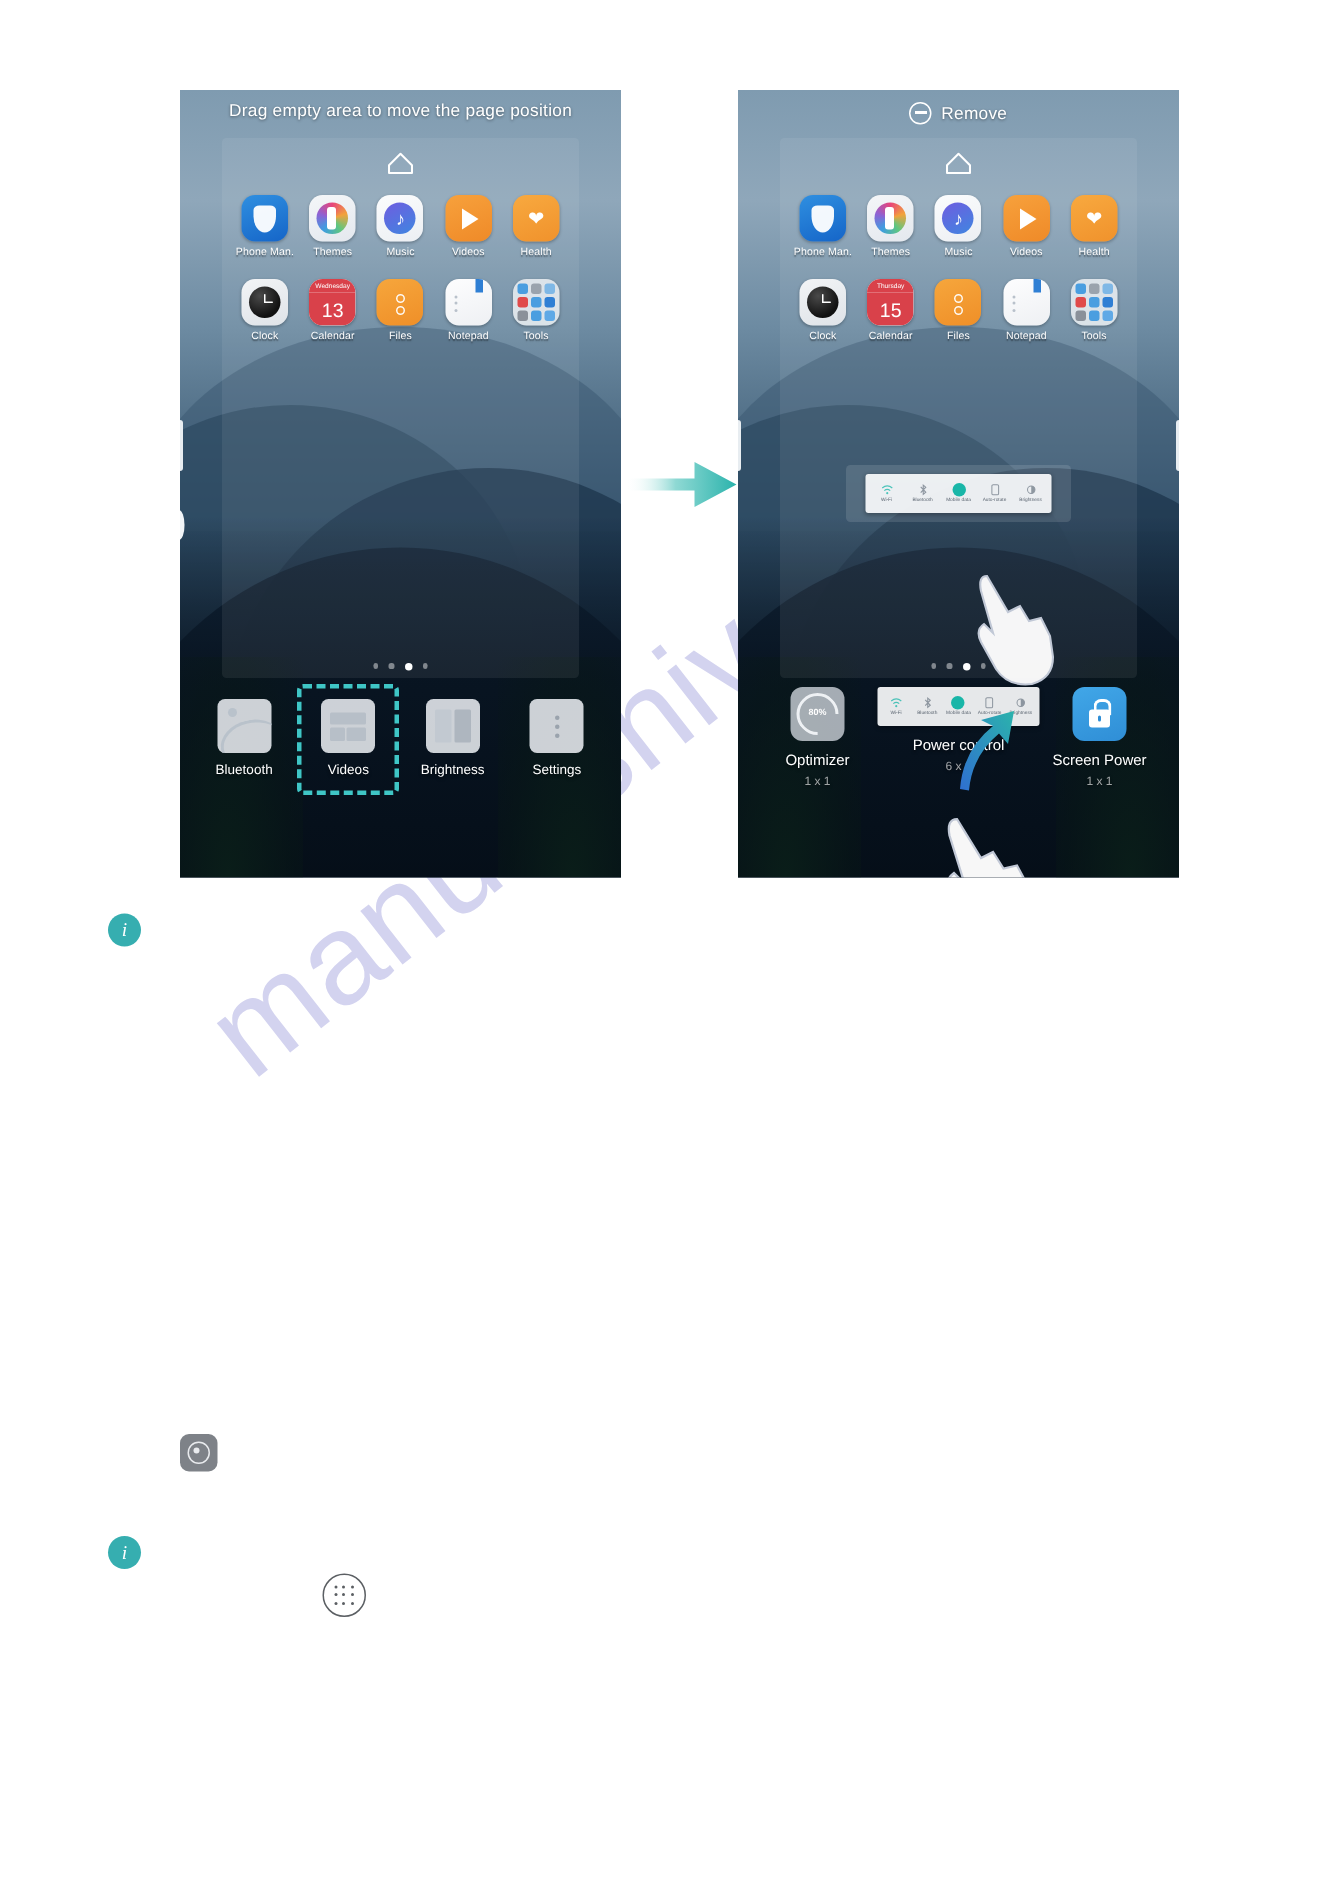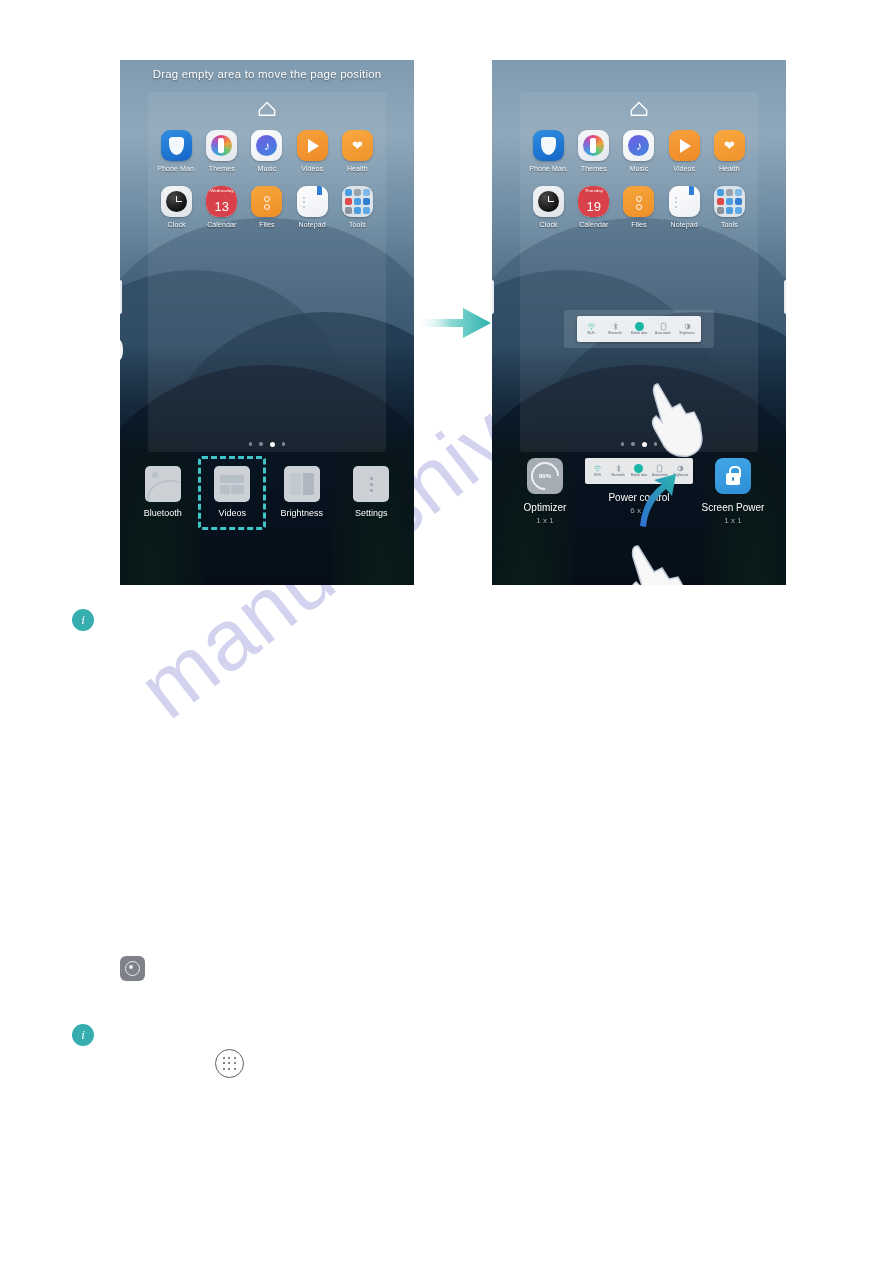--- a/index.html
+++ b/index.html
@@ -194,21 +194,21 @@
     white-space: nowrap;
   }
 
   
   .ic-phoneman { background: linear-gradient(160deg,#2f8fe0,#1565c8); }
   .ic-themes   { background: linear-gradient(160deg,#f4f6f8,#e4e8ee); }
   .ic-music    { background: linear-gradient(160deg,#fbfcfd,#eceff3); }
   .ic-videos   { background: linear-gradient(160deg,#f7a13c,#ef8a28); }
   .ic-health   { background: linear-gradient(160deg,#f8a93f,#f0922c); }
   .ic-clock    { background: linear-gradient(160deg,#f2f4f6,#dfe3e8); }
-  .ic-calendar { background: linear-gradient(160deg,#ffffff,#f0f2f5); border-radius: 13px; }
+  .ic-calendar { background: linear-gradient(160deg,#ffffff,#f0f2f5); }
   .ic-files    { background: linear-gradient(160deg,#f6a63c,#ef8f28); }
   .ic-notepad  { background: linear-gradient(160deg,#fdfdfe,#eef0f3); }
   .ic-tools    { background: rgba(228,233,238,0.92); }
 
   .shield {
     width: 15px; height: 18px;
     background: #ffffff;
     border-radius: 4px 4px 50% 50% / 3px 3px 60% 60%;
     opacity: .95;
   }
@@ -736,20 +736,26 @@
       <div class="wp-ridge wp-r3"></div>
       <div class="wp-ridge wp-r4"></div>
       <div class="wp-dark"></div>
       <div class="wp-tree wp-tree-l"></div>
       <div class="wp-tree wp-tree-r"></div>
     </div>
 
     <div class="side-btn b1"></div>
     <div class="side-btn r1"></div>
 
+    <div class="edit-header">
+      <span class="hdr-row">
+        <span class="minus-circle"></span>
+        <span>Remove</span>
+      </span>
+    </div>
 
     <div class="page-preview">
       <svg class="home-indicator" viewBox="0 0 24 20">
         <path d="M3 12 L12 3 L21 12 L21 18 L3 18 Z" fill="none" stroke="#ffffff" stroke-width="1.6" stroke-linejoin="round"></path>
       </svg>
 
       <div class="app-grid">
         <div class="app">
           <div class="app-ico ic-phoneman">
               <div class="shield"></div>
@@ -783,21 +789,21 @@
 
         <div class="app">
           <div class="app-ico ic-clock">
               <div class="clock-face"></div>
             </div>
           <div class="app-lbl">Clock</div>
         </div>
         <div class="app">
           <div class="app-ico ic-calendar">
             <div class="cal-top">Thursday</div>
-            <div class="cal-day">19</div>
+            <div class="cal-day">15</div>
           </div>
           <div class="app-lbl">Calendar</div>
         </div>
         <div class="app">
           <div class="app-ico ic-files">
             <div class="files-dots" style="top:8px">
                 <div class="d"></div>
                 <div class="d"></div>
               </div>
           </div>

